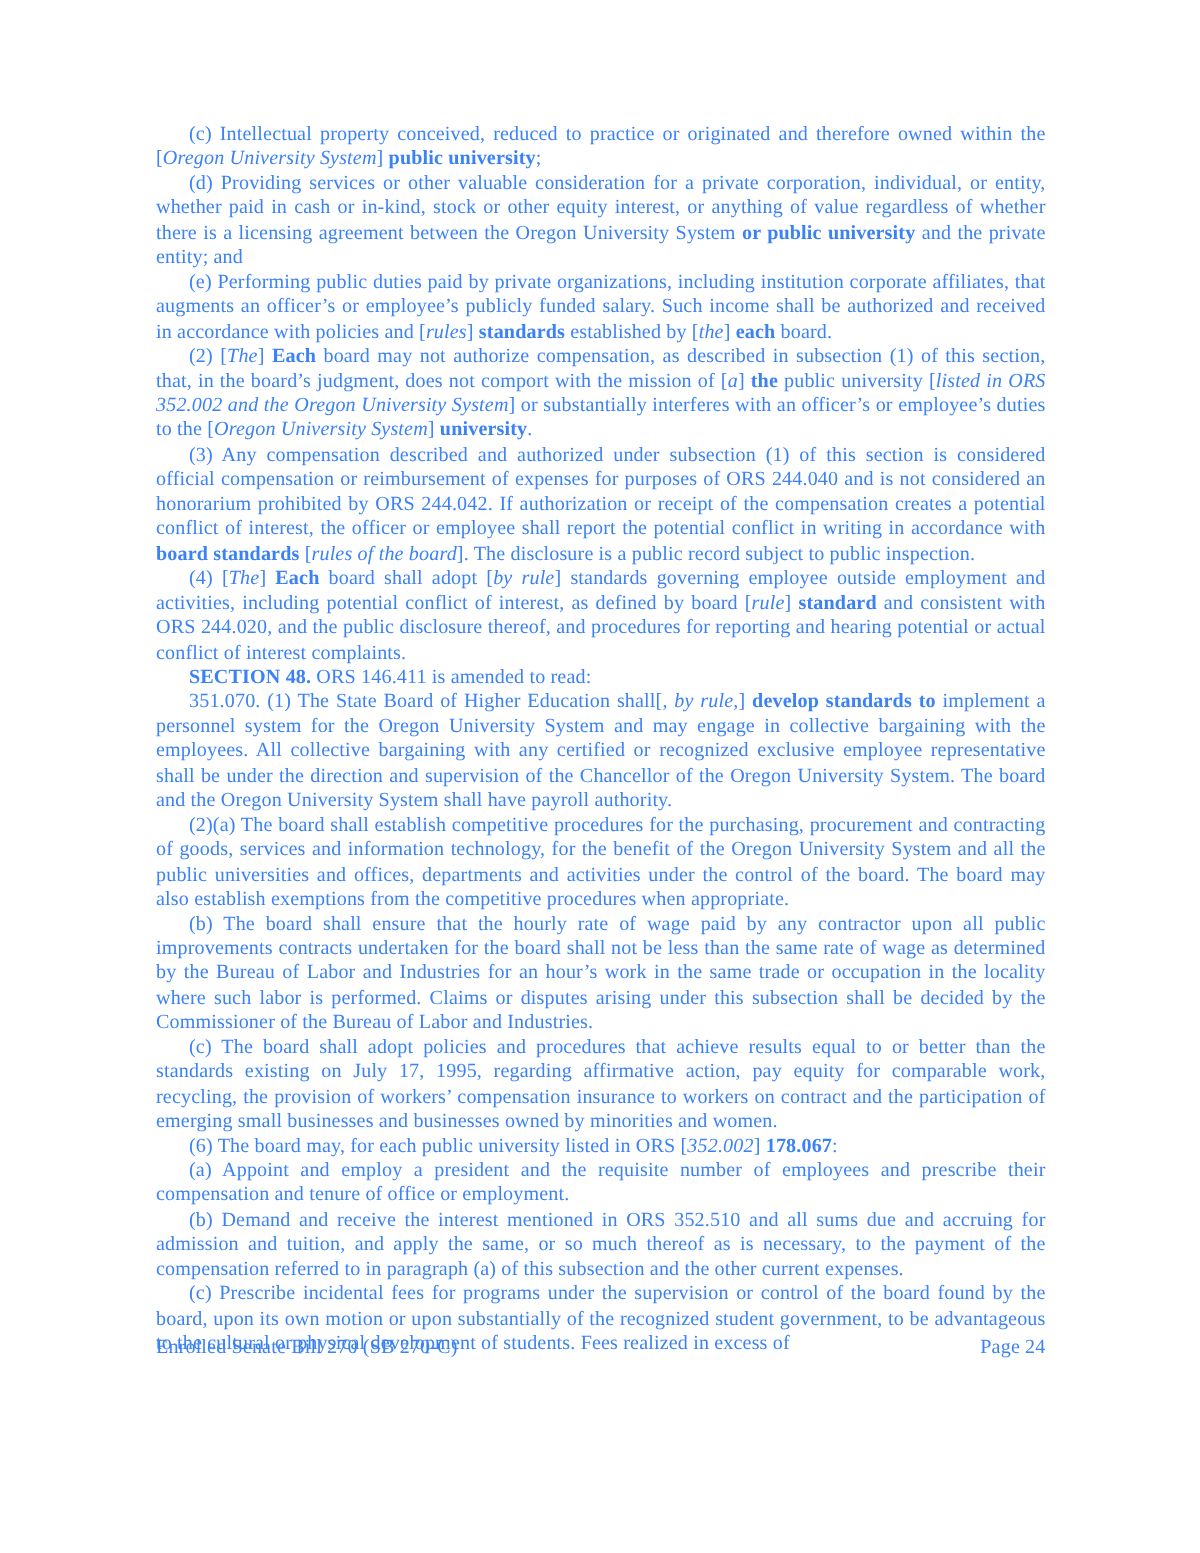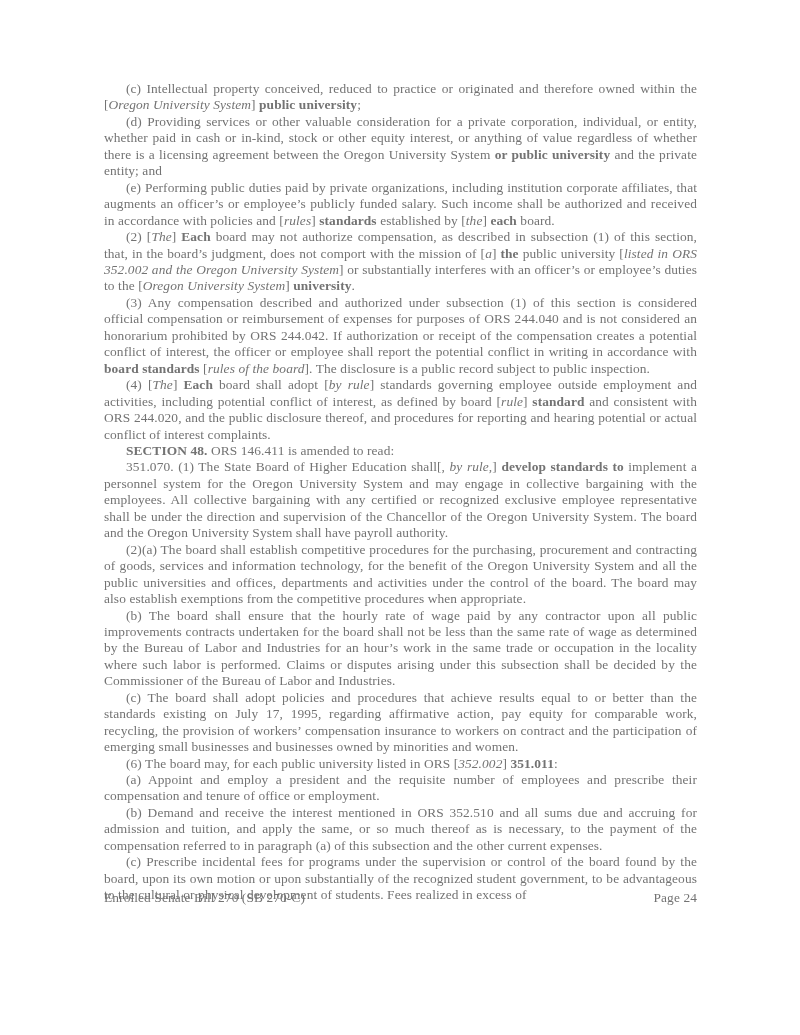--- a/index.html
+++ b/index.html
@@ -6,21 +6,21 @@
     margin: 0;
     padding: 0;
     background: #ffffff;
   }
   .page {
     position: relative;
     width: 800px;
     height: 1035px;
     background: #ffffff;
     font-family: "Liberation Serif", "DejaVu Serif", serif;
-    color: #737373;
+    color: #3b82f6;
     overflow: hidden;
   }
   .doc-body {
     position: absolute;
     left: 104px;
     top: 81px;
     width: 593px;
     font-size: 13.4px;
     line-height: 16.45px;
     text-align: justify;
@@ -55,21 +55,21 @@
       <p class="para"><span class="run-n">(d) Providing services or other valuable consideration for a private corporation, individual, or entity, whether paid in cash or in-kind, stock or other equity interest, or anything of value regardless of whether there is a licensing agreement between the Oregon University System </span><span class="run-b">or public university</span><span class="run-n"> and the private entity; and</span></p>
       <p class="para"><span class="run-n">(e) Performing public duties paid by private organizations, including institution corporate affiliates, that augments an officer’s or employee’s publicly funded salary. Such income shall be authorized and received in accordance with policies and [</span><span class="run-i">rules</span><span class="run-n">] </span><span class="run-b">standards</span><span class="run-n"> established by [</span><span class="run-i">the</span><span class="run-n">] </span><span class="run-b">each</span><span class="run-n"> board.</span></p>
       <p class="para"><span class="run-n">(2) [</span><span class="run-i">The</span><span class="run-n">] </span><span class="run-b">Each</span><span class="run-n"> board may not authorize compensation, as described in subsection (1) of this section, that, in the board’s judgment, does not comport with the mission of [</span><span class="run-i">a</span><span class="run-n">] </span><span class="run-b">the</span><span class="run-n"> public university [</span><span class="run-i">listed in ORS 352.002 and the Oregon University System</span><span class="run-n">] or substantially interferes with an officer’s or employee’s duties to the [</span><span class="run-i">Oregon University System</span><span class="run-n">] </span><span class="run-b">university</span><span class="run-n">.</span></p>
       <p class="para"><span class="run-n">(3) Any compensation described and authorized under subsection (1) of this section is considered official compensation or reimbursement of expenses for purposes of ORS 244.040 and is not considered an honorarium prohibited by ORS 244.042. If authorization or receipt of the compensation creates a potential conflict of interest, the officer or employee shall report the potential conflict in writing in accordance with </span><span class="run-b">board standards</span><span class="run-n"> [</span><span class="run-i">rules of the board</span><span class="run-n">]. The disclosure is a public record subject to public inspection.</span></p>
       <p class="para"><span class="run-n">(4) [</span><span class="run-i">The</span><span class="run-n">] </span><span class="run-b">Each</span><span class="run-n"> board shall adopt [</span><span class="run-i">by rule</span><span class="run-n">] standards governing employee outside employment and activities, including potential conflict of interest, as defined by board [</span><span class="run-i">rule</span><span class="run-n">] </span><span class="run-b">standard</span><span class="run-n"> and consistent with ORS 244.020, and the public disclosure thereof, and procedures for reporting and hearing potential or actual conflict of interest complaints.</span></p>
       <p class="para"><span class="run-bu">SECTION 48.</span><span class="run-n"> ORS 146.411 is amended to read:</span></p>
       <p class="para"><span class="run-n">351.070. (1) The State Board of Higher Education shall[, </span><span class="run-i">by rule,</span><span class="run-n">] </span><span class="run-b">develop standards to</span><span class="run-n"> implement a personnel system for the Oregon University System and may engage in collective bargaining with the employees. All collective bargaining with any certified or recognized exclusive employee representative shall be under the direction and supervision of the Chancellor of the Oregon University System. The board and the Oregon University System shall have payroll authority.</span></p>
       <p class="para"><span class="run-n">(2)(a) The board shall establish competitive procedures for the purchasing, procurement and contracting of goods, services and information technology, for the benefit of the Oregon University System and all the public universities and offices, departments and activities under the control of the board. The board may also establish exemptions from the competitive procedures when appropriate.</span></p>
       <p class="para"><span class="run-n">(b) The board shall ensure that the hourly rate of wage paid by any contractor upon all public improvements contracts undertaken for the board shall not be less than the same rate of wage as determined by the Bureau of Labor and Industries for an hour’s work in the same trade or occupation in the locality where such labor is performed. Claims or disputes arising under this subsection shall be decided by the Commissioner of the Bureau of Labor and Industries.</span></p>
       <p class="para"><span class="run-n">(c) The board shall adopt policies and procedures that achieve results equal to or better than the standards existing on July 17, 1995, regarding affirmative action, pay equity for comparable work, recycling, the provision of workers’ compensation insurance to workers on contract and the participation of emerging small businesses and businesses owned by minorities and women.</span></p>
-      <p class="para"><span class="run-n">(6) The board may, for each public university listed in ORS [</span><span class="run-i">352.002</span><span class="run-n">] </span><span class="run-b">351.011</span><span class="run-n">:</span></p>
+      <p class="para"><span class="run-n">(6) The board may, for each public university listed in ORS [</span><span class="run-i">352.002</span><span class="run-n">] </span><span class="run-b">178.067</span><span class="run-n">:</span></p>
       <p class="para"><span class="run-n">(a) Appoint and employ a president and the requisite number of employees and prescribe their compensation and tenure of office or employment.</span></p>
       <p class="para"><span class="run-n">(b) Demand and receive the interest mentioned in ORS 352.510 and all sums due and accruing for admission and tuition, and apply the same, or so much thereof as is necessary, to the payment of the compensation referred to in paragraph (a) of this subsection and the other current expenses.</span></p>
       <p class="para"><span class="run-n">(c) Prescribe incidental fees for programs under the supervision or control of the board found by the board, upon its own motion or upon substantially of the recognized student government, to be advantageous to the cultural or physical development of students. Fees realized in excess of</span></p>
     </div>
   <div class="footer">
     <span>Enrolled Senate Bill 270 (SB 270-C)</span>
     <span>Page 24</span>
   </div>
 </div>
 

